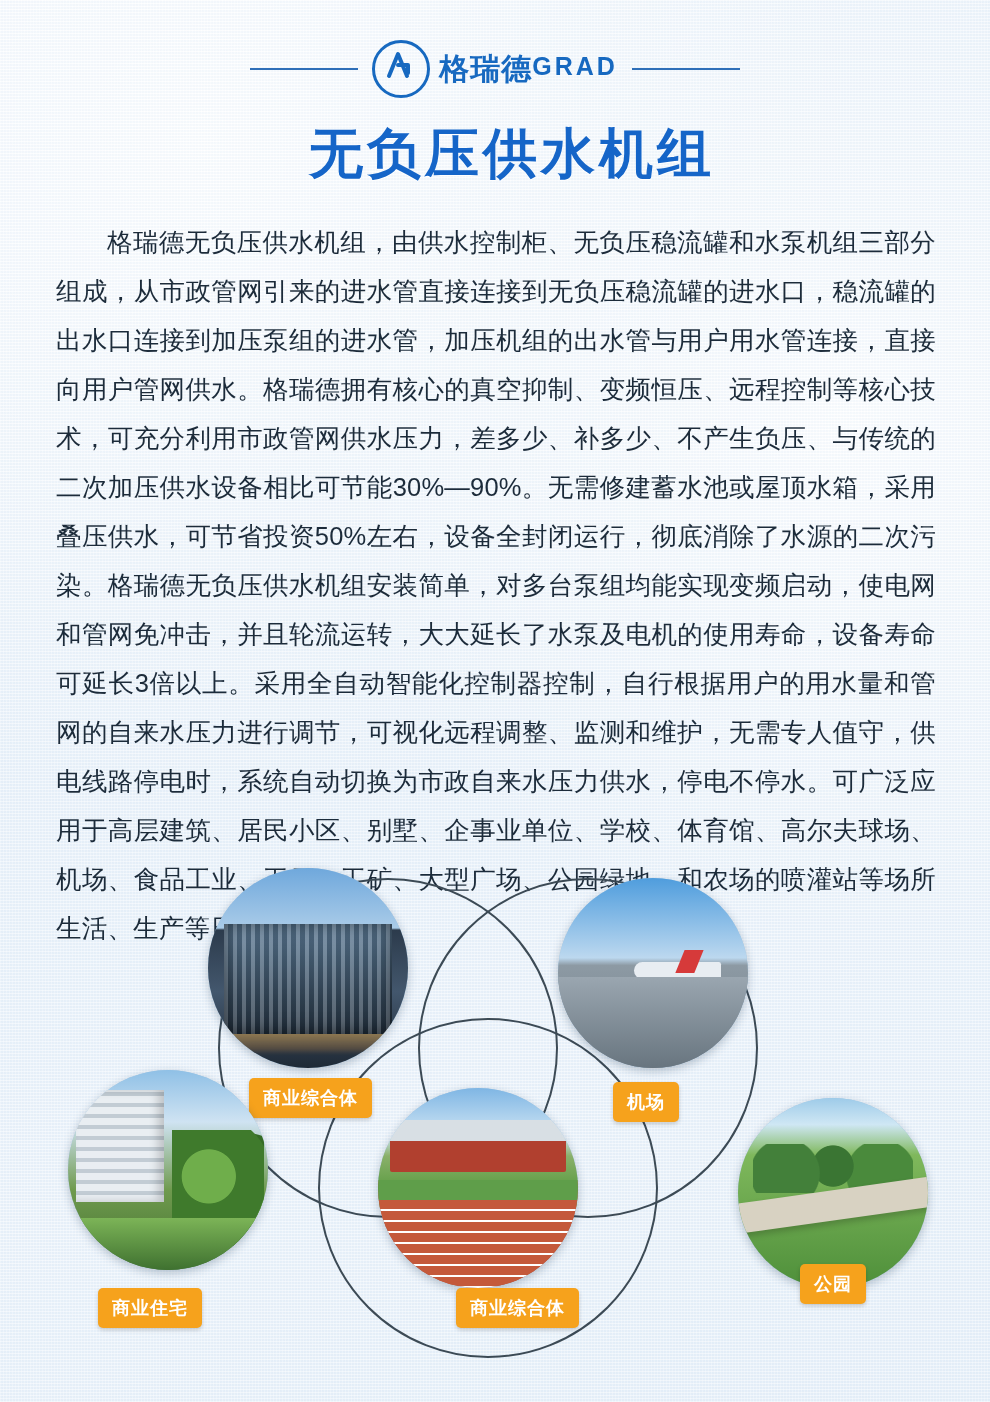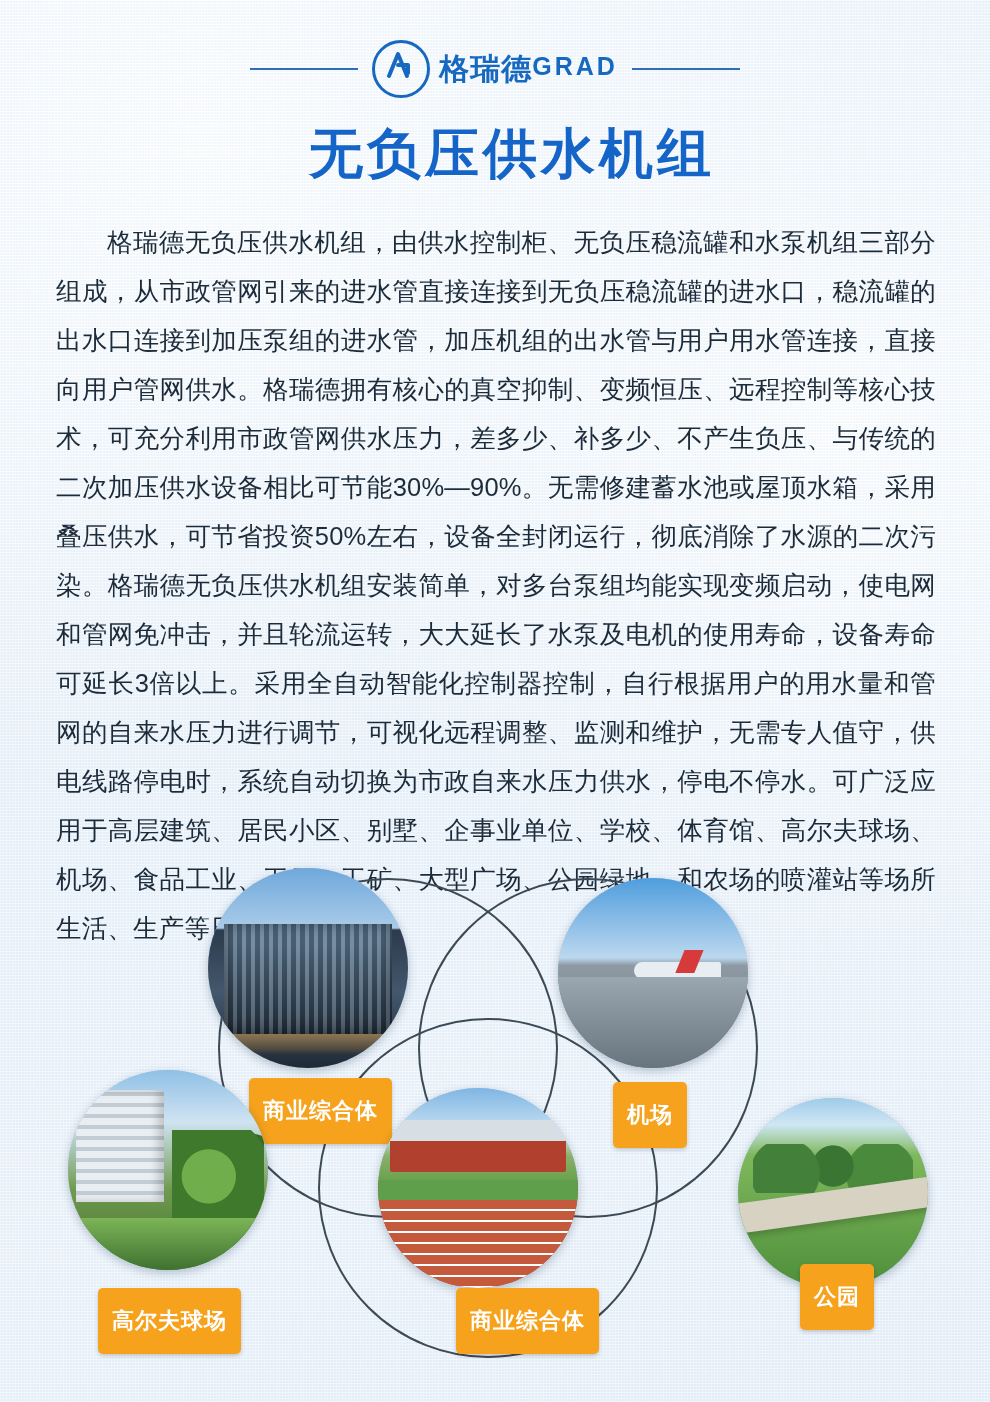--- a/index.html
+++ b/index.html
@@ -136,23 +136,23 @@
     overflow: hidden;
     box-shadow: 0 3px 10px rgba(20,50,80,.28);
     background: #9fc4e2;
   }
   .photo .inner { position: absolute; inset: 0; }
 
   .cap {
     position: absolute;
     background: #f6a21c;
     color: #ffffff;
-    font-size: 22px;
+    font-size: 18px;
     font-weight: 700;
-    padding: 18px 14px;
+    padding: 8px 14px;
     border-radius: 5px;
     white-space: nowrap;
     letter-spacing: 1px;
     box-shadow: 0 2px 4px rgba(0,0,0,.18);
   }
 
   
   #ph-mall     { left: 208px; top: 18px;  width: 200px; height: 200px; }
   #cap-mall    { left: 249px; top: 228px; }
 
@@ -311,21 +311,21 @@
       </div>
     </div>
     <div class="cap" id="cap-airport">机场</div>
 
     <div class="photo" id="ph-resid">
       <div class="inner img-resid">
           <div class="tree"></div>
           <div class="grass"></div>
         </div>
     </div>
-    <div class="cap" id="cap-resid">高尔夫球场</div>
+    <div class="cap" id="cap-resid">商业住宅</div>
 
     <div class="photo" id="ph-stadium">
       <div class="inner img-stadium">
           <div class="bld"></div>
           <div class="field"></div>
           <div class="lanes"></div>
         </div>
     </div>
     <div class="cap" id="cap-stadium">商业综合体</div>
 

